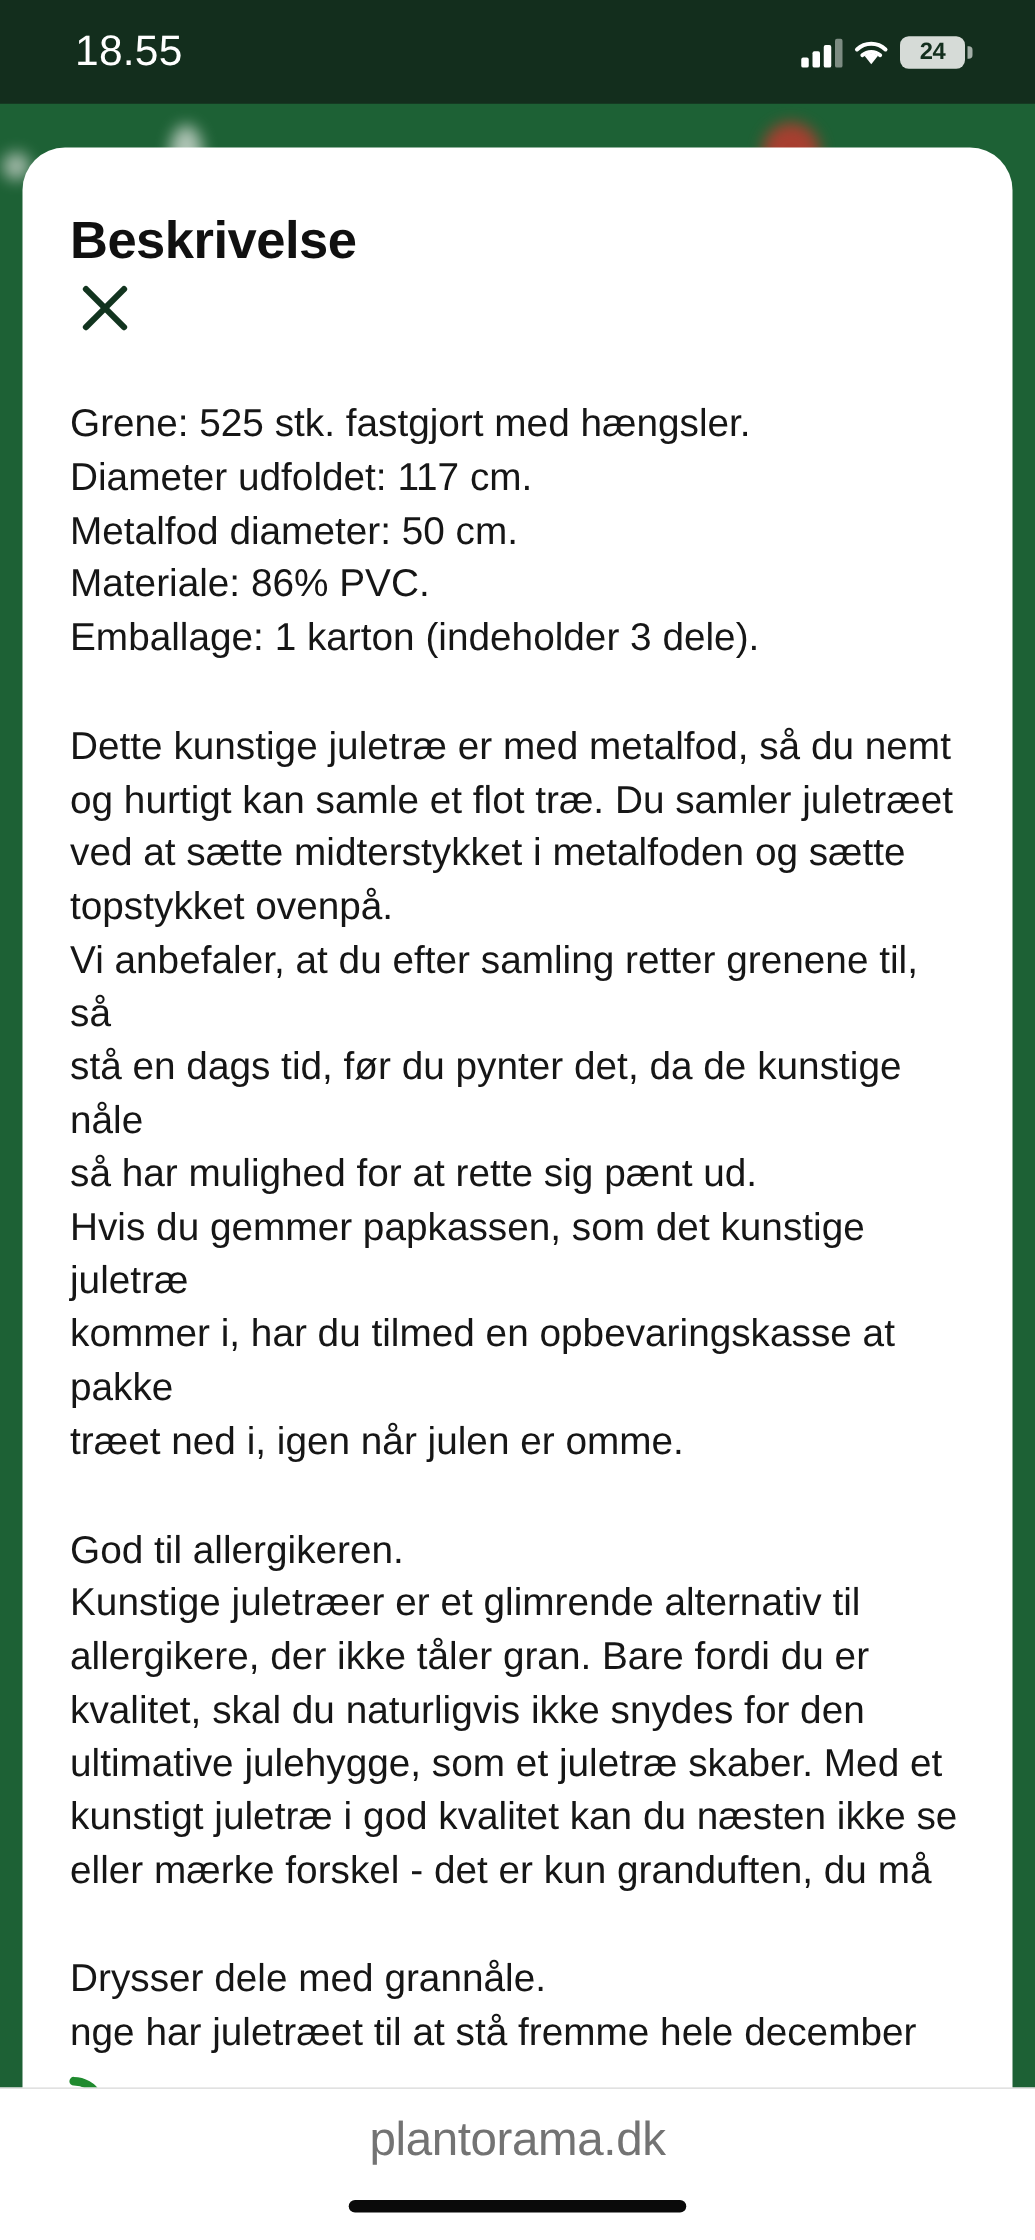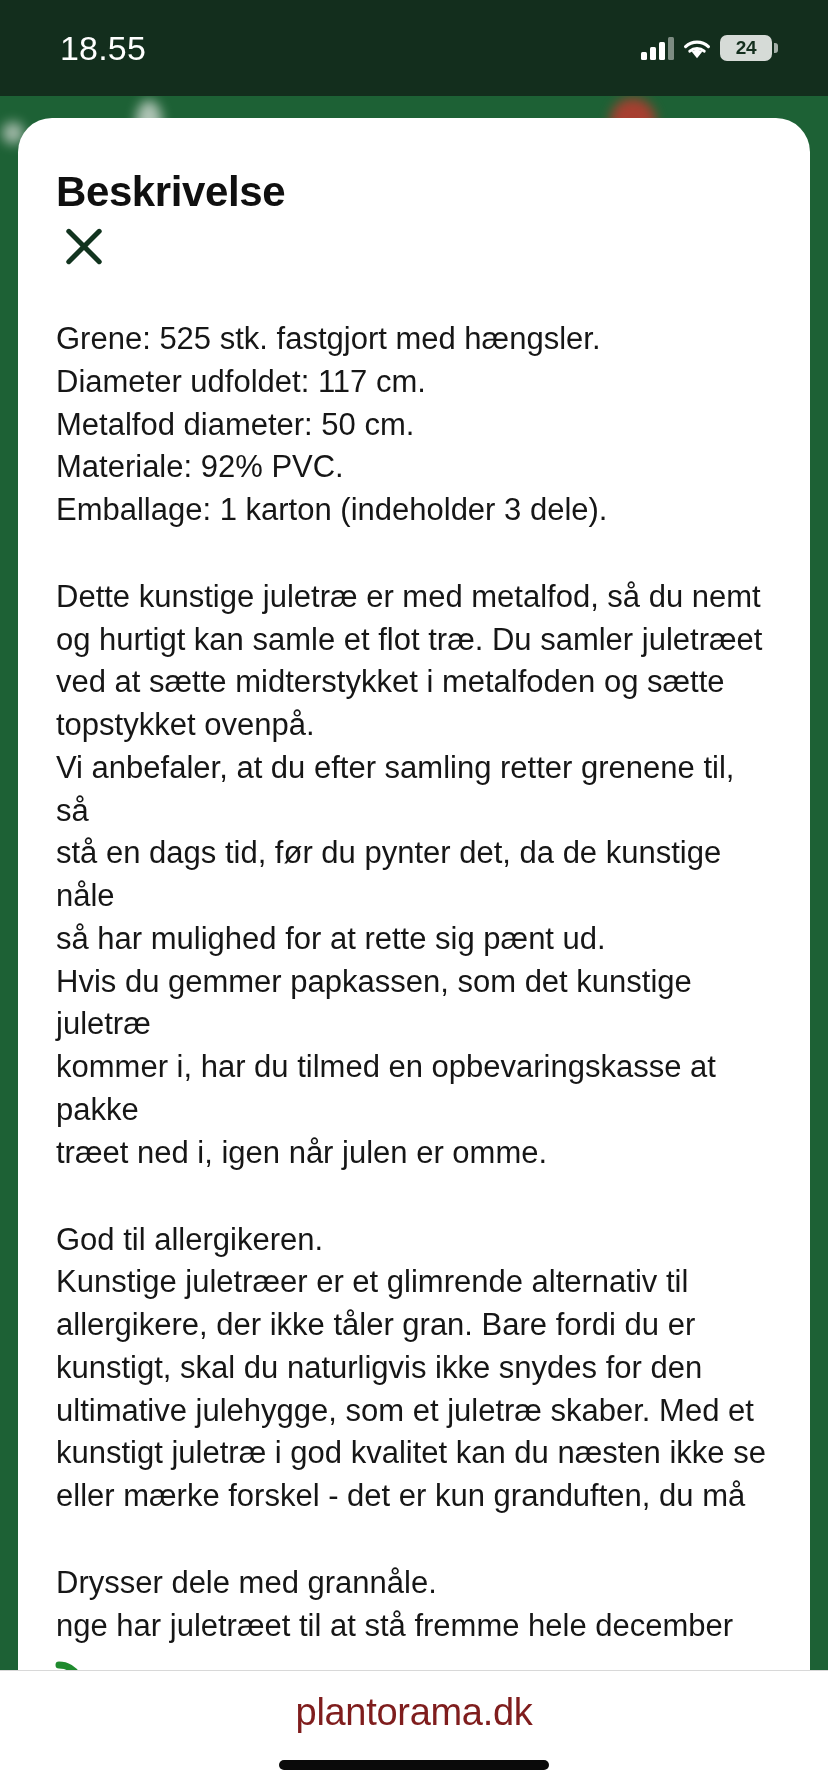--- a/index.html
+++ b/index.html
@@ -15,21 +15,21 @@
   .backdrop { position:absolute; inset:0; background:#1d6135; }
   .backdrop .blur-dot {
     position:absolute; border-radius:50%; filter:blur(6px); opacity:.85;
   }
   .dot-a { width:26px; height:44px; left:136px; top:100px; background:#c9d6cc; border-radius:50% 50% 45% 45%; }
   .dot-b { width:46px; height:46px; left:610px; top:98px; background:#c0392f; }
   .dot-c { width:22px; height:22px; left:2px;  top:122px; background:#b8c8bc; }
 
   
   .statusbar {
-    position:absolute; left:0; top:0; width:828px; height:96px;
+    position:absolute; left:0; top:0; width:828px; height:83px;
     background:#132e1d; color:#ffffff; z-index:40;
     display:flex; align-items:center; justify-content:space-between;
     padding:0 56px 0 60px;
   }
   .status-time { font-size:34px; font-weight:400; letter-spacing:.2px; }
   .status-icons { display:flex; align-items:center; gap:8px; }
 
   .sig { display:flex; align-items:flex-end; gap:3px; height:24px; }
   .sig i { width:6px; background:#ffffff; border-radius:1.5px; display:block; }
   .sig i:nth-child(1){ height:8px; }
@@ -87,21 +87,21 @@
     position:absolute; left:30px; bottom:76px; width:58px; height:58px; z-index:30;
   }
 
   
   .footer {
     position:absolute; left:0; right:0; bottom:0; height:122px;
     background:#ffffff; border-top:1px solid #d8d8d8; z-index:50;
     display:flex; flex-direction:column; align-items:center;
   }
   .footer-domain {
-    font-size:38px; color:#7f1d1d; letter-spacing:-.3px;
+    font-size:38px; color:#737373; letter-spacing:-.3px;
     margin-top:20px;
   }
   .home-indicator {
     width:270px; height:10px; border-radius:6px; background:#0a0a0a;
     margin-top:26px;
   }
 </style>
 </head>
 <body>
 
@@ -141,42 +141,42 @@
       <span></span>
         <span></span>
     </button>
   </div>
 
   <div class="sheet-body">
     <div>
       <div class="spec-line">Grene: 525 stk. fastgjort med hængsler.</div>
       <div class="spec-line">Diameter udfoldet: 117 cm.</div>
       <div class="spec-line">Metalfod diameter: 50 cm.</div>
-      <div class="spec-line">Materiale: 92% PVC.</div>
+      <div class="spec-line">Materiale: 86% PVC.</div>
       <div class="spec-line">Emballage: 1 karton (indeholder 3 dele).</div>
     </div>
 
     <div class="para">
       <div class="ln">Dette kunstige juletræ er med metalfod, så du nemt</div>
       <div class="ln">og hurtigt kan samle et flot træ. Du samler juletræet</div>
       <div class="ln">ved at sætte midterstykket i metalfoden og sætte</div>
       <div class="ln">topstykket ovenpå.</div>
       <div class="ln">Vi anbefaler, at du efter samling retter grenene til, så</div>
       <div class="ln">stå en dags tid, før du pynter det, da de kunstige nåle</div>
       <div class="ln">så har mulighed for at rette sig pænt ud.</div>
       <div class="ln">Hvis du gemmer papkassen, som det kunstige juletræ</div>
       <div class="ln">kommer i, har du tilmed en opbevaringskasse at pakke</div>
       <div class="ln">træet ned i, igen når julen er omme.</div>
     </div>
 
     <div class="para">
       <div class="ln">God til allergikeren.</div>
       <div class="ln">Kunstige juletræer er et glimrende alternativ til</div>
       <div class="ln">allergikere, der ikke tåler gran. Bare fordi du er</div>
-      <div class="ln">kunstigt, skal du naturligvis ikke snydes for den</div>
+      <div class="ln">kvalitet, skal du naturligvis ikke snydes for den</div>
       <div class="ln">ultimative julehygge, som et juletræ skaber. Med et</div>
       <div class="ln">kunstigt juletræ i god kvalitet kan du næsten ikke se</div>
       <div class="ln">eller mærke forskel - det er kun granduften, du må</div>
     </div>
 
     <div class="para">
       <div class="ln">Drysser dele med grannåle.</div>
       <div class="ln">nge har juletræet til at stå fremme hele december</div>
     </div>
   </div>

